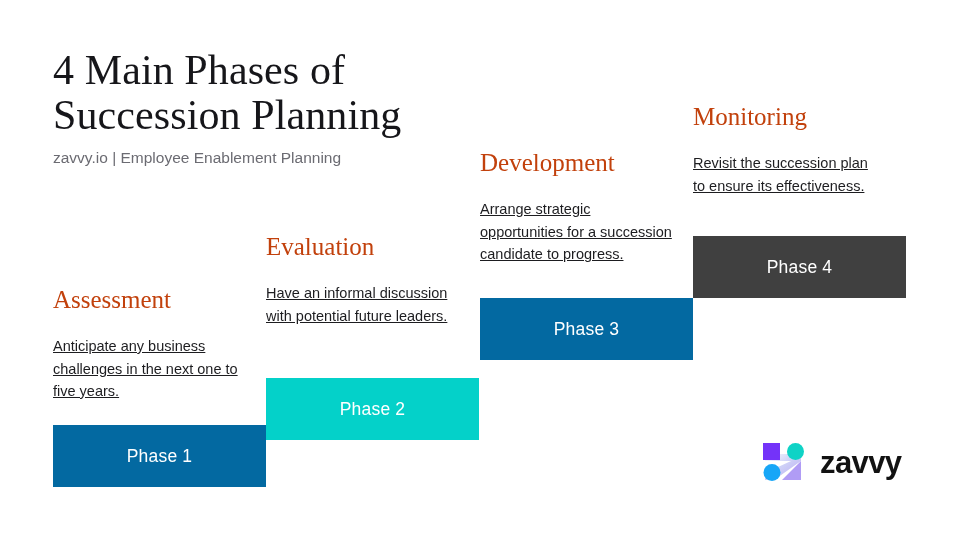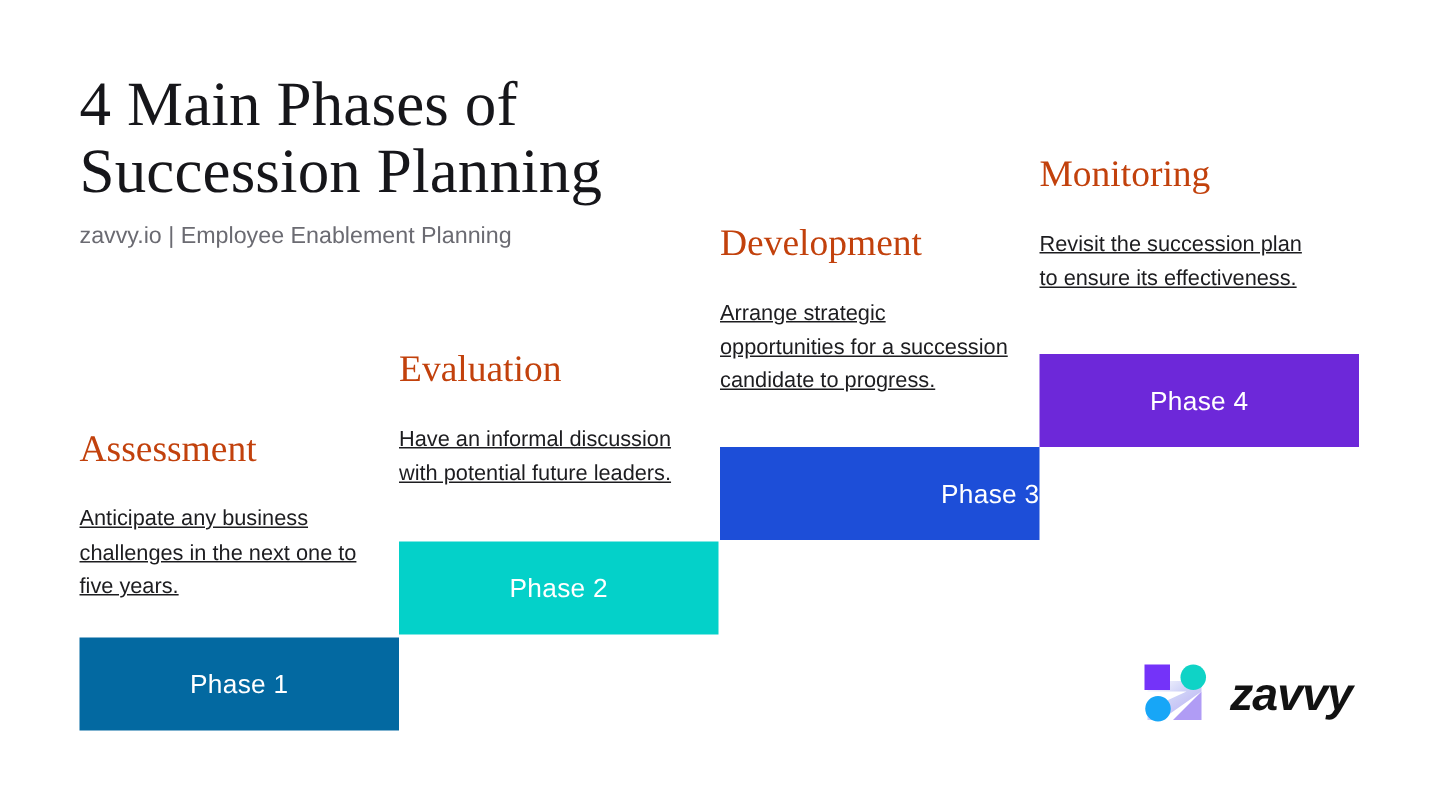--- a/index.html
+++ b/index.html
@@ -85,21 +85,21 @@
     font-size: 17.5px;
     color: #ffffff;
     font-weight: 400;
     letter-spacing: 0.2px;
   }
 
   
   #phase-1 { left: 53px;  top: 285px; }
   #phase-1 .phase-bar { top: 140px; }
   #phase-2 { left: 266px; top: 232px; }
-  #phase-2 .phase-bar { top: 129px; }
+  #phase-2 .phase-bar { top: 146px; }
   #phase-3 { left: 480px; top: 148px; }
   #phase-3 .phase-bar { top: 150px; }
   #phase-4 { left: 693px; top: 102px; }
   #phase-4 .phase-bar { top: 134px; }
   #phase-3 .phase-desc { width: 195px; }
   #phase-4 .phase-desc { width: 180px; }
   #phase-2 .phase-desc { width: 200px; }
   #phase-1 .phase-desc { width: 196px; }
 
   
@@ -116,21 +116,20 @@
     width: 50px;
     height: 50px;
   }
   .logo-word {
     font-family: "Liberation Sans", sans-serif;
     font-size: 31px;
     font-weight: bold;
     color: #121212;
     letter-spacing: -0.6px;
     line-height: 31px;
-    font-style: italic;
   }
 </style>
 </head>
 <body>
 
 <div class="slide">
 
   <div class="header">
     <h1 class="title">4 Main Phases of
 Succession Planning</h1>
@@ -149,29 +148,29 @@
     <h2 class="phase-heading">Evaluation</h2>
     <p class="phase-desc">Have an informal discussion with potential future leaders.</p>
     <div class="phase-bar" style="background:#04D1C9;">
       <span class="phase-bar-label">Phase 2</span>
     </div>
   </div>
 
   <div class="phase" id="phase-3">
     <h2 class="phase-heading">Development</h2>
     <p class="phase-desc">Arrange strategic opportunities for a succession candidate to progress.</p>
-    <div class="phase-bar" style="background:#1d4ed8;justify-content:flex-end;">
+    <div class="phase-bar" style="background:#0369a1;">
       <span class="phase-bar-label">Phase 3</span>
     </div>
   </div>
 
   <div class="phase" id="phase-4">
     <h2 class="phase-heading">Monitoring</h2>
     <p class="phase-desc">Revisit the succession plan to ensure its effectiveness.</p>
-    <div class="phase-bar" style="background:#6d28d9;">
+    <div class="phase-bar" style="background:#404040;">
       <span class="phase-bar-label">Phase 4</span>
     </div>
   </div>
 
   <div class="logo">
     <div class="logo-mark">
       <svg width="50" height="50" viewBox="0 0 50 50" aria-hidden="true">
         <defs>
           <linearGradient id="zgrad" x1="0" y1="0" x2="1" y2="1">
             <stop offset="0%" stop-color="#ffffff"></stop>

